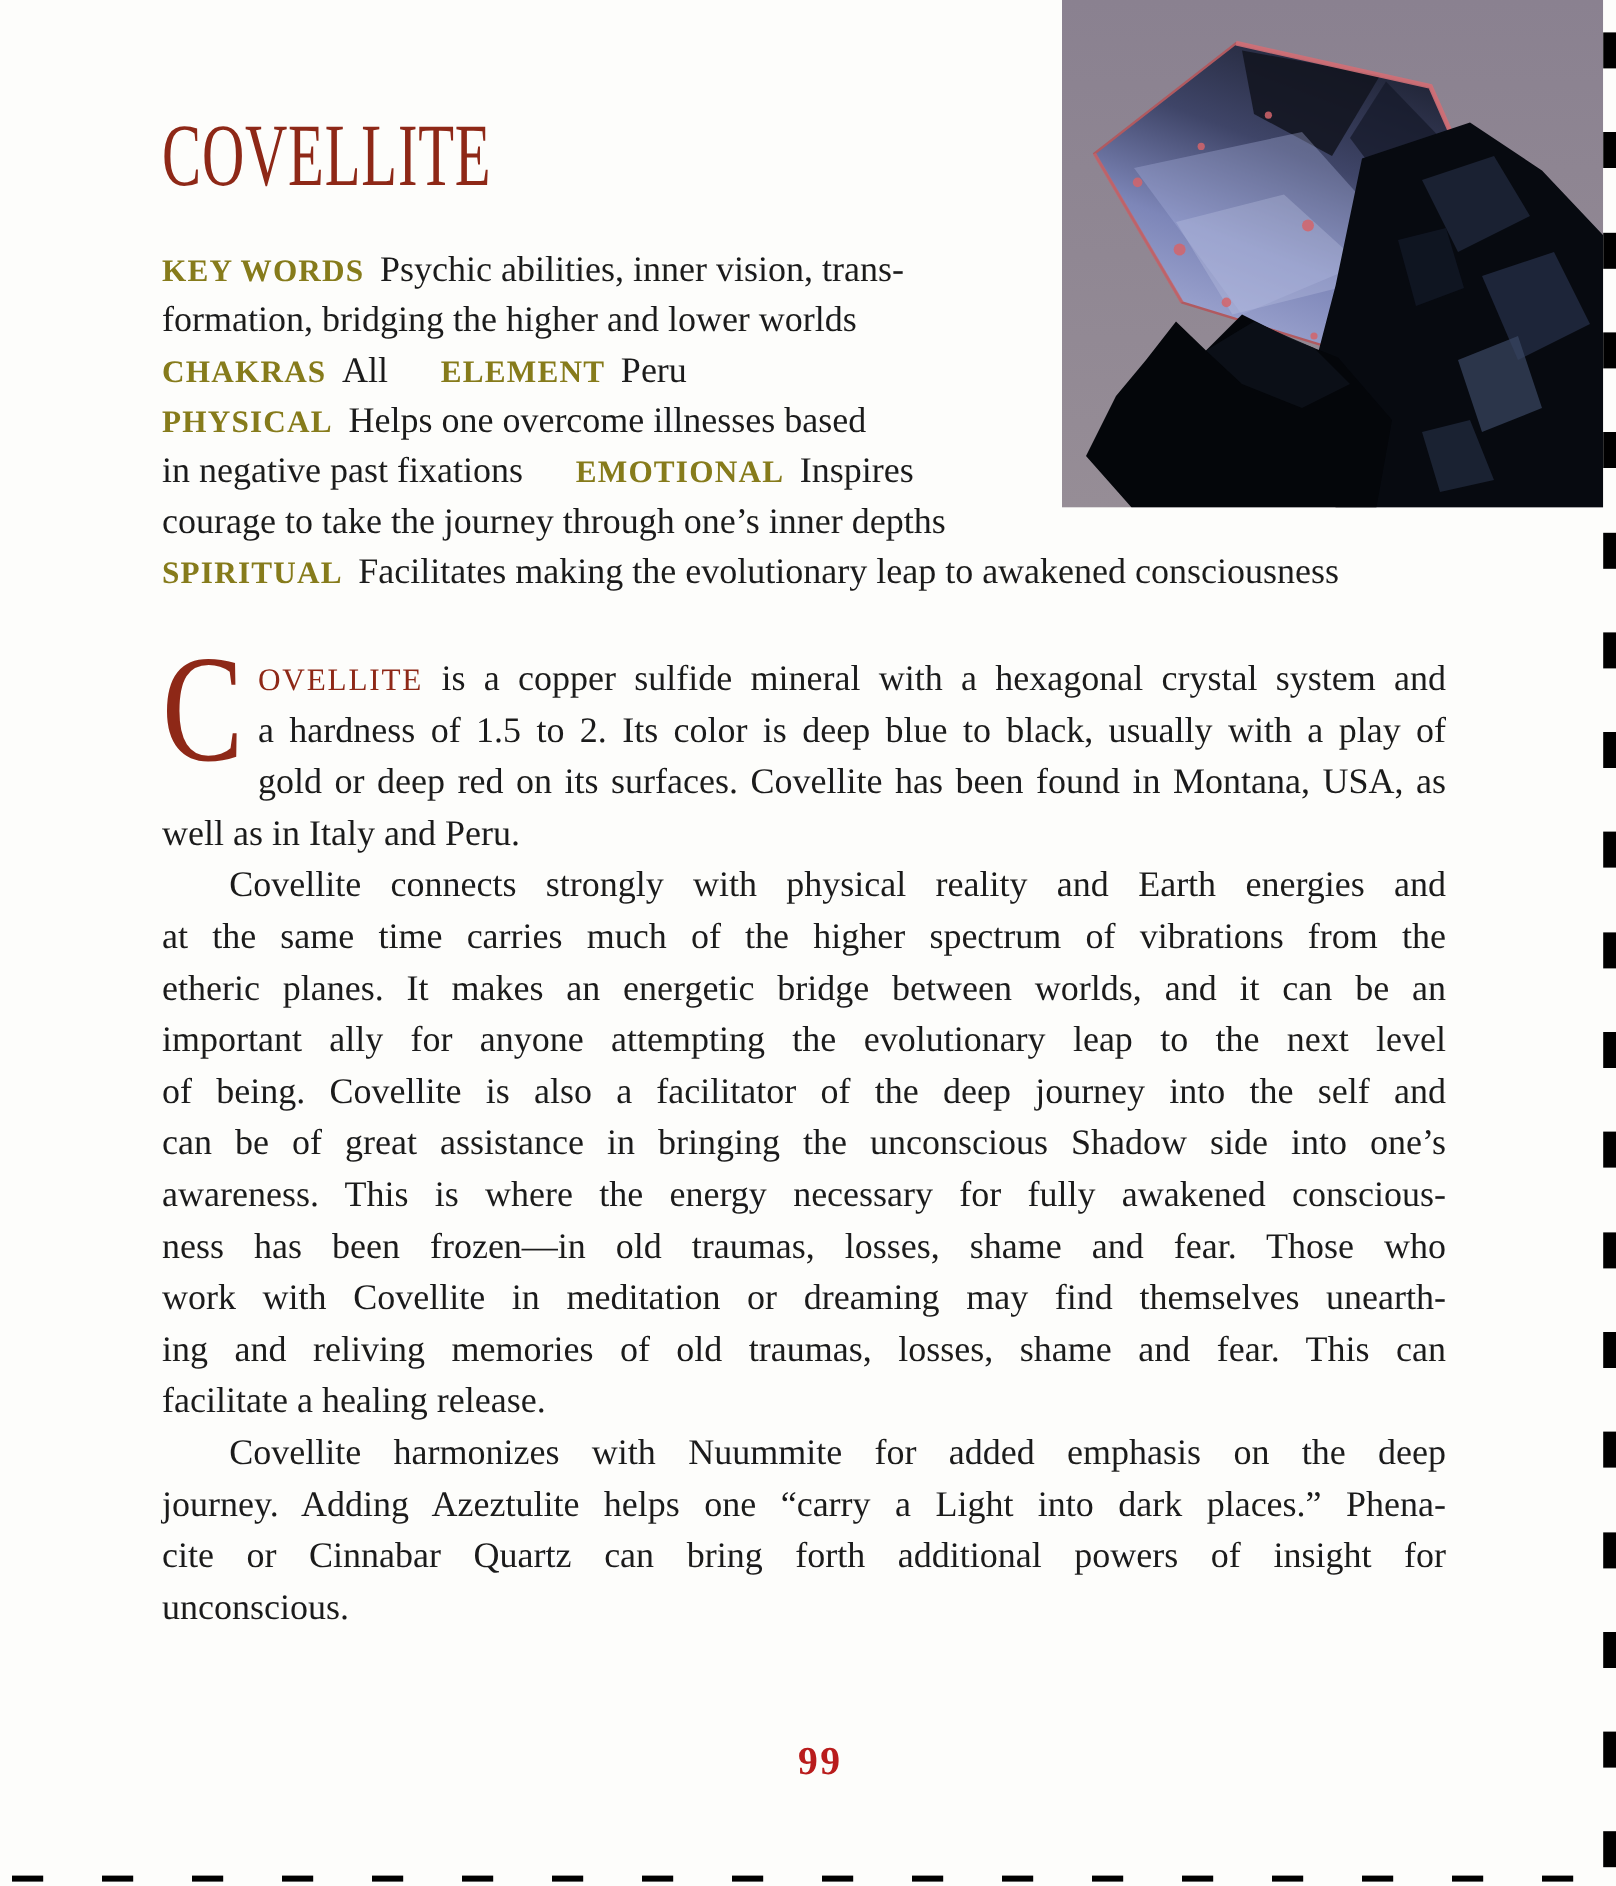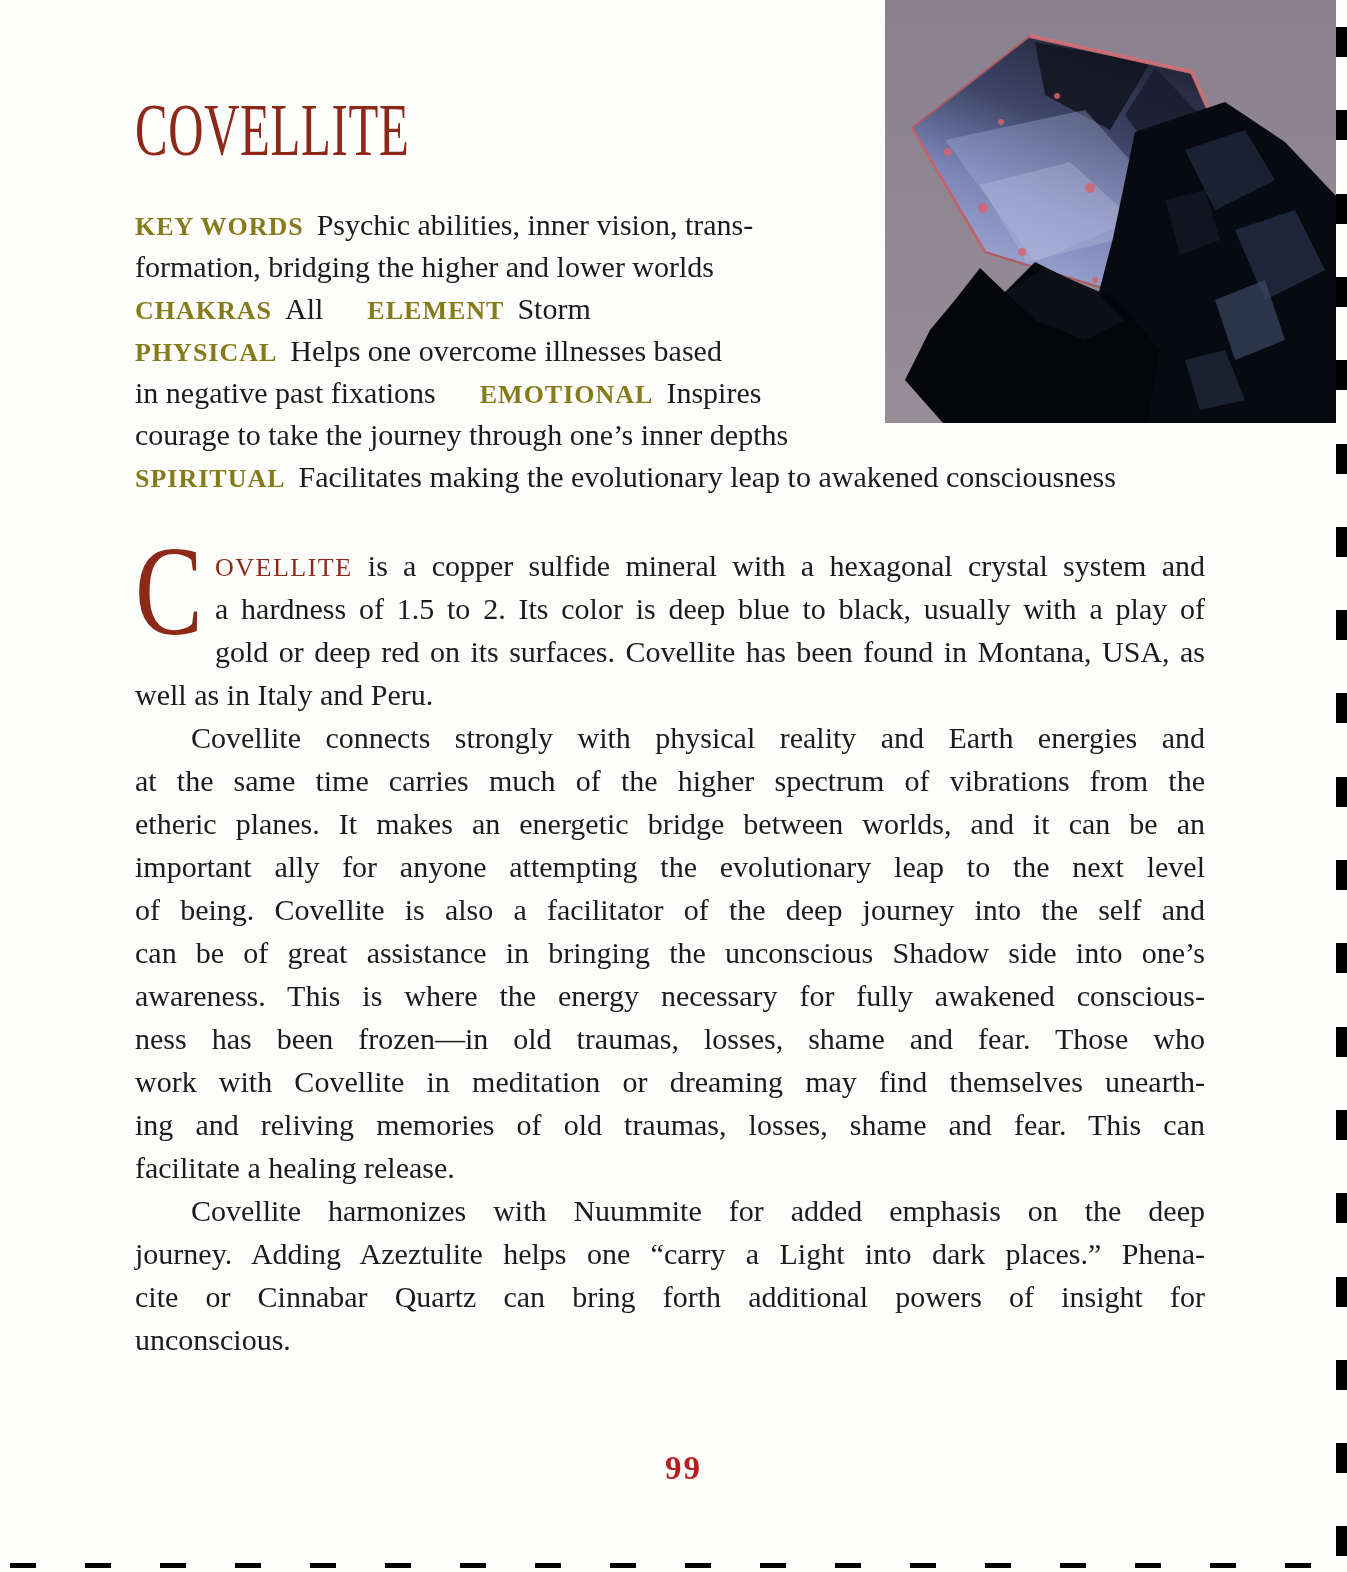--- a/index.html
+++ b/index.html
@@ -89,21 +89,21 @@
   <div class="content">
 
     <h1 class="title">COVELLITE</h1>
 
     <div class="props">
       <div class="pline">
         <span class="lbl">KEY WORDS</span><span>Psychic abilities, inner vision, trans-</span>
       </div>
       <div class="pline">formation, bridging the higher and lower worlds</div>
       <div class="pline">
-        <span class="lbl">CHAKRAS</span><span>All</span><span class="lbl gapl">ELEMENT</span><span>Storm</span>
+        <span class="lbl">CHAKRAS</span><span>All</span><span class="lbl gapl">ELEMENT</span><span>Peru</span>
       </div>
       <div class="pline">
         <span class="lbl">PHYSICAL</span><span>Helps one overcome illnesses based</span>
       </div>
       <div class="pline">
         <span>in negative past fixations</span><span class="lbl gapl">EMOTIONAL</span><span>Inspires</span>
       </div>
       <div class="pline">courage to take the journey through one’s inner depths</div>
       <div class="pline">
         <span class="lbl">SPIRITUAL</span><span>Facilitates making the evolutionary leap to awakened consciousness</span>

